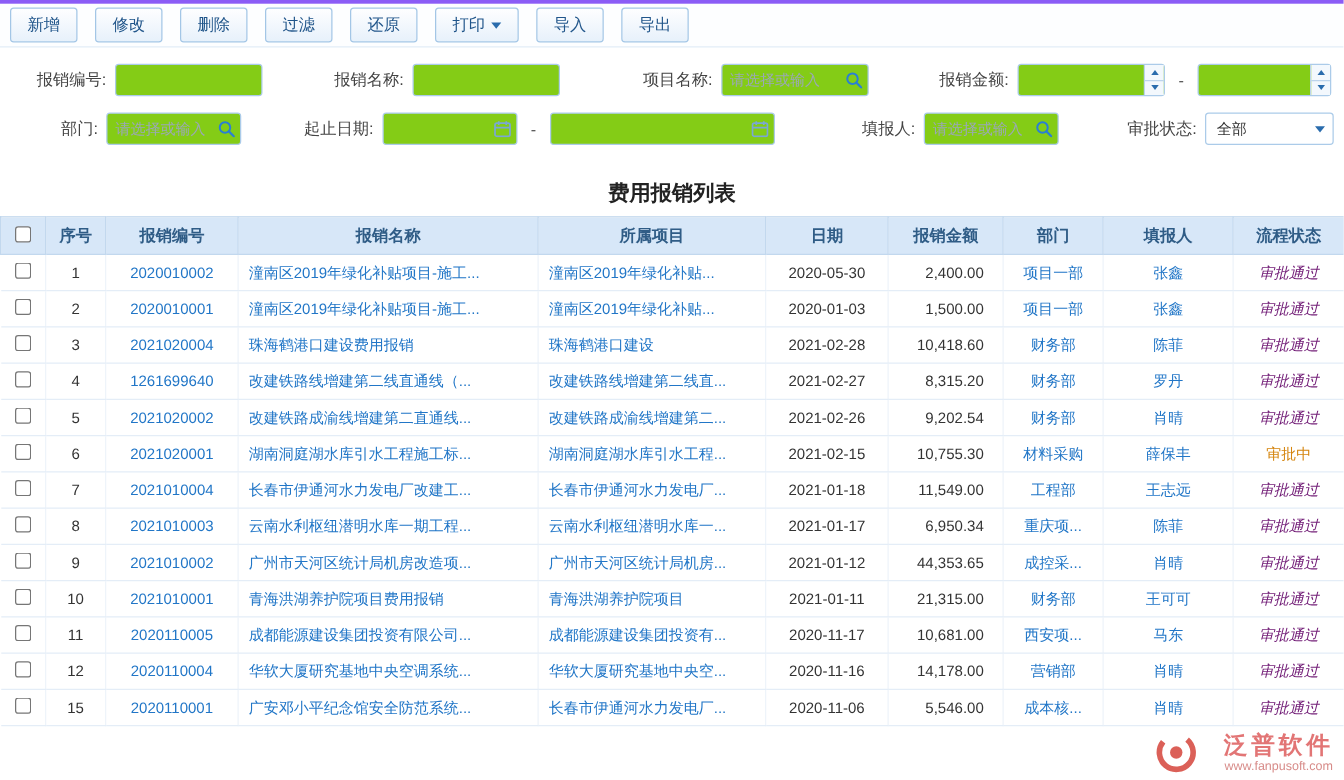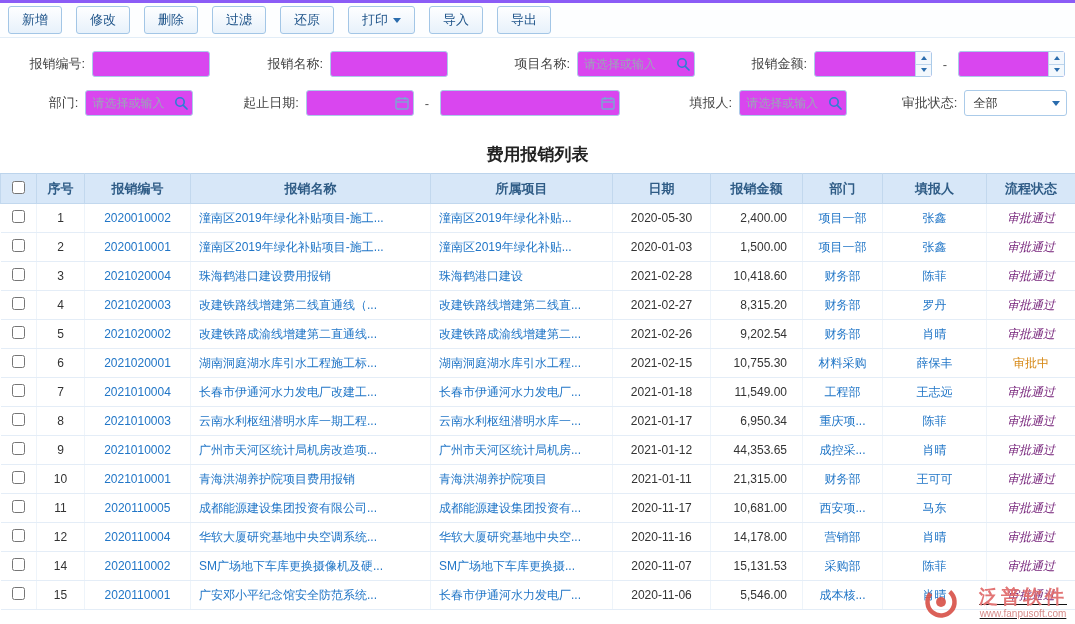--- a/index.html
+++ b/index.html
@@ -54,21 +54,21 @@
     padding-right: 7px;
     white-space: nowrap;
   }
   .w80 { width: 84px; } .w92 { width: 96px; } .w100 { width: 102px; } .w88 { width: 92px; }
   .w96 { width: 100px; } .w94 { width: 98px; }
   .fctl {
     position: relative;
     height: 26px;
     border: 1px solid #abcbe9;
     border-radius: 3px;
-    background: #d946ef;
+    background: #84cc16;
     display: flex;
     align-items: center;
   }
   .fctl input {
     border: none;
     outline: none;
     height: 100%;
     width: 100%;
     padding: 0 6px;
     font-size: 12px;
@@ -143,21 +143,20 @@
   
   .watermark {
     position: absolute;
     right: 8px;
     bottom: 4px;
     display: flex;
     align-items: center;
     gap: 20px;
     pointer-events: none;
     opacity: 0.92;
-    text-decoration: underline;
   }
   .wm-text { display: flex; flex-direction: column; align-items: center; }
   .wm-brand { font-size: 19px; font-weight: bold; color: #e06a6a; letter-spacing: 3px; line-height: 22px; }
   .wm-url { font-size: 10px; color: #d4827f; }
 </style>
 </head>
 <body>
 
 <div class="app">
 
@@ -347,21 +346,21 @@
       <td>2021-02-28</td>
       <td class="cell-right">10,418.60</td>
       <td class="blue">财务部</td>
       <td class="blue">陈菲</td>
       <td class="st st-approved">审批通过</td>
     </tr>
 
     <tr>
       <td><input type="checkbox" style=""></td>
       <td>4</td>
-      <td class="link">2021020003</td>
+      <td class="link">1261699640</td>
       <td class="link cell-left">改建铁路线增建第二线直通线（...</td>
       <td class="link cell-left">改建铁路线增建第二线直...</td>
       <td>2021-02-27</td>
       <td class="cell-right">8,315.20</td>
       <td class="blue">财务部</td>
       <td class="blue">罗丹</td>
       <td class="st st-approved">审批通过</td>
     </tr>
 
     <tr>
@@ -462,32 +461,20 @@
       <td class="link cell-left">华软大厦研究基地中央空调系统...</td>
       <td class="link cell-left">华软大厦研究基地中央空...</td>
       <td>2020-11-16</td>
       <td class="cell-right">14,178.00</td>
       <td class="blue">营销部</td>
       <td class="blue">肖晴</td>
       <td class="st st-approved">审批通过</td>
     </tr>
 
 
-    <tr>
-      <td><input type="checkbox" style=""></td>
-      <td>14</td>
-      <td class="link">2020110002</td>
-      <td class="link cell-left">SM广场地下车库更换摄像机及硬...</td>
-      <td class="link cell-left">SM广场地下车库更换摄...</td>
-      <td>2020-11-07</td>
-      <td class="cell-right">15,131.53</td>
-      <td class="blue">采购部</td>
-      <td class="blue">陈菲</td>
-      <td class="st st-approved">审批通过</td>
-    </tr>
 
     <tr>
       <td><input type="checkbox" style=""></td>
       <td>15</td>
       <td class="link">2020110001</td>
       <td class="link cell-left">广安邓小平纪念馆安全防范系统...</td>
       <td class="link cell-left">长春市伊通河水力发电厂...</td>
       <td>2020-11-06</td>
       <td class="cell-right">5,546.00</td>
       <td class="blue">成本核...</td>

